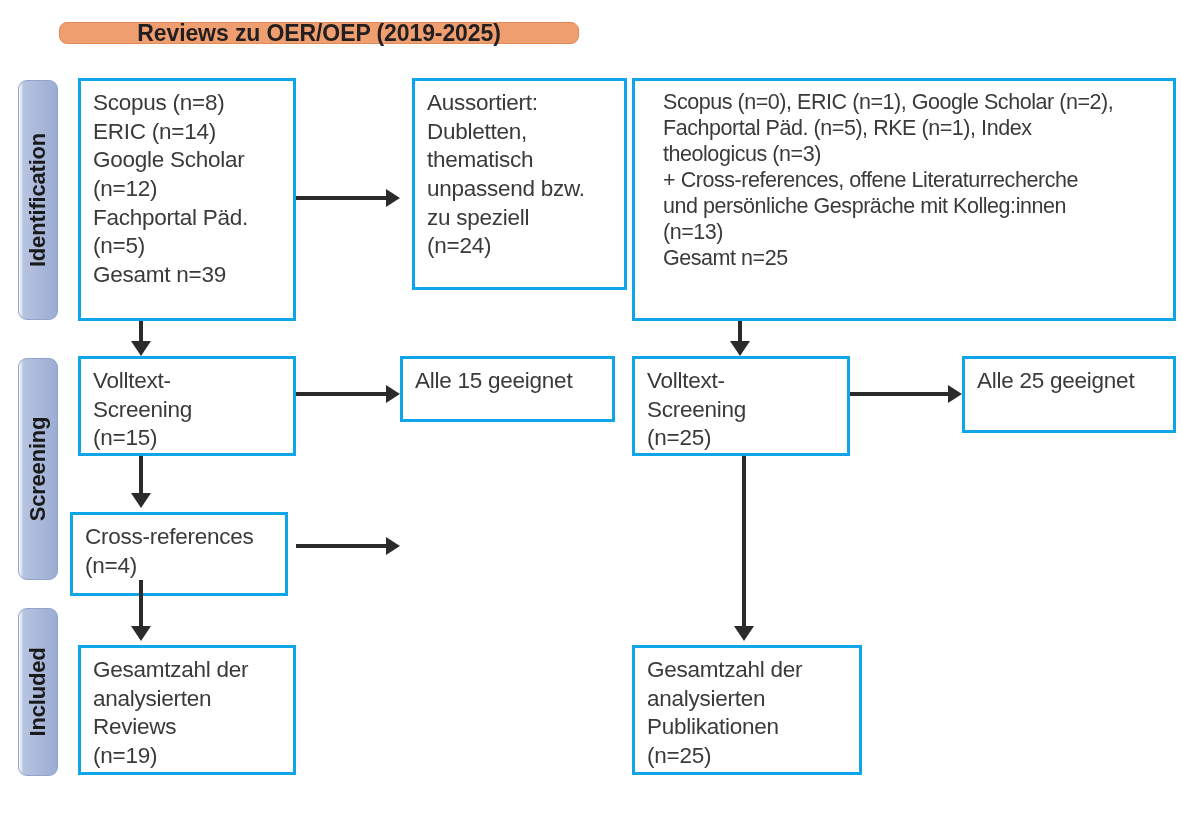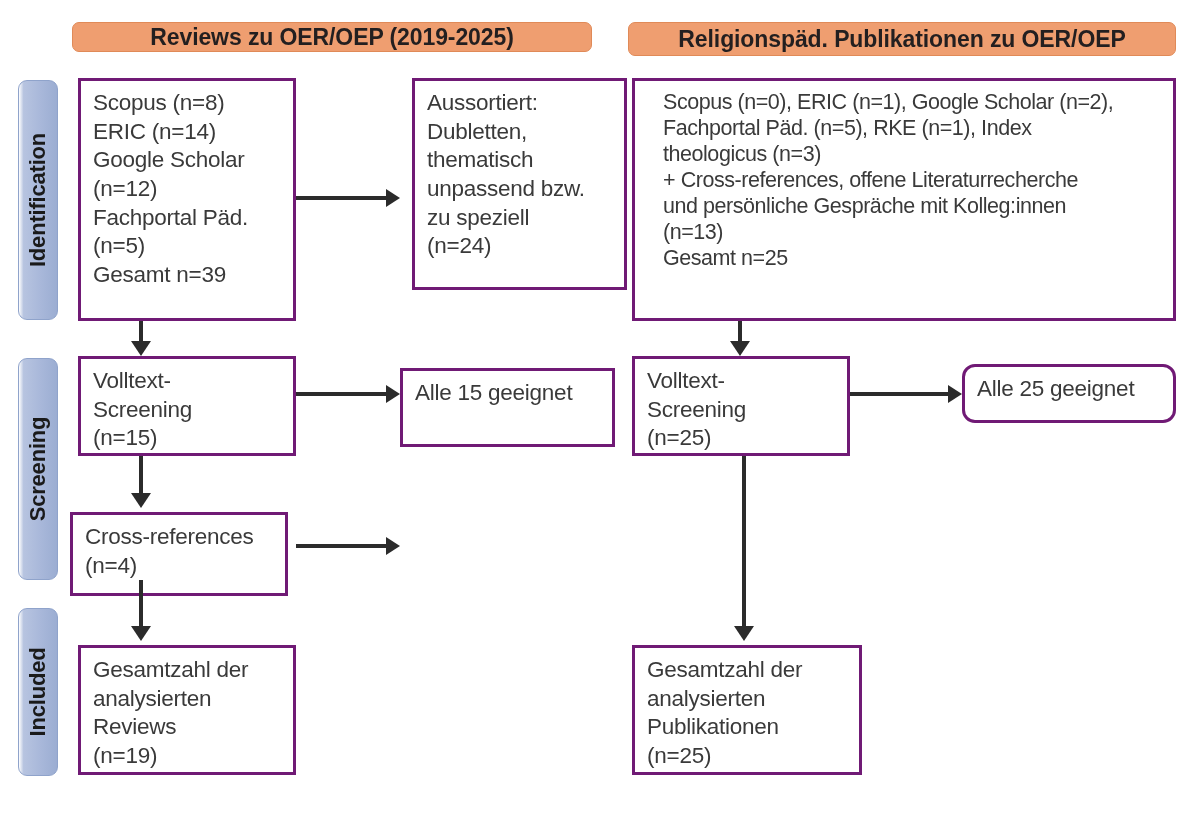--- a/index.html
+++ b/index.html
@@ -56,21 +56,21 @@
     font-size: 22px;
     font-weight: bold;
     color: #1a1a1a;
     letter-spacing: -0.2px;
   }
 
   
   .box {
     position: absolute;
     background: #ffffff;
-    border: 3px solid #701a75;
+    border: 3px solid #0ea5e9;
     box-sizing: border-box;
     padding: 8px 10px 6px 12px;
     color: #3a3a3a;
     font-size: 22.5px;
     line-height: 1.275;
     white-space: pre-line;
     letter-spacing: -0.25px;
     font-weight: normal;
     overflow: hidden;
   }
@@ -101,22 +101,21 @@
     border-top: 9px solid transparent;
     border-bottom: 9px solid transparent;
     border-left: 14px solid #2b2b2b;
   }
 </style>
 </head>
 <body>
 
 <div id="diagram">
 
-  <div class="col-header" style="left:72px; top:22px; width:520px; height:30px;">Reviews zu OER/OEP (2019-2025)</div>
-  <div class="col-header" style="left:628px; top:22px; width:548px; height:34px;">Religionspäd. Publikationen zu OER/OEP</div>
+  <div class="col-header" style="left:59px; top:22px; width:520px; height:22px;border-radius:8px;">Reviews zu OER/OEP (2019-2025)</div>
 
   <div class="stage" style="left:18px; top:80px; width:40px; height:240px;">
     <span>Identification</span>
   </div>
   <div class="stage" style="left:18px; top:358px; width:40px; height:222px;">
     <span>Screening</span>
   </div>
   <div class="stage" style="left:18px; top:608px; width:40px; height:168px;">
     <span>Included</span>
   </div>
@@ -133,21 +132,21 @@
 Dubletten,
 thematisch
 unpassend bzw.
 zu speziell
 (n=24)</div>
 
   <div class="box" style="left:78px; top:356px; width:218px; height:100px;">Volltext-
 Screening
 (n=15)</div>
 
-  <div class="box" style="left:400px; top:356px; width:215px; height:79px;margin-top:12px;">Alle 15 geeignet</div>
+  <div class="box" style="left:400px; top:356px; width:215px; height:66px;">Alle 15 geeignet</div>
 
   <div class="box" style="left:70px; top:512px; width:218px; height:84px;">Cross-references
 (n=4)</div>
 
 
   <div class="box" style="left:78px; top:645px; width:218px; height:130px;">Gesamtzahl der
 analysierten
 Reviews
 (n=19)</div>
 
@@ -156,21 +155,21 @@
 theologicus (n=3)
 + Cross-references, offene Literaturrecherche
 und persönliche Gespräche mit Kolleg:innen
 (n=13)
 Gesamt n=25</div>
 
   <div class="box" style="left:632px; top:356px; width:218px; height:100px;">Volltext-
 Screening
 (n=25)</div>
 
-  <div class="box" style="left:962px; top:364px; width:214px; height:59px;border-radius:13px;">Alle 25 geeignet</div>
+  <div class="box" style="left:962px; top:356px; width:214px; height:77px;">Alle 25 geeignet</div>
 
   <div class="box" style="left:632px; top:645px; width:230px; height:130px;">Gesamtzahl der
 analysierten
 Publikationen
 (n=25)</div>
 
   <div class="hline" style="left:296px; top:196px; width:90px;"></div>
   <div class="arrow-right" style="left:386px; top:189px;"></div>
 
   <div class="vline" style="left:139px; top:321px; height:20px;"></div>

